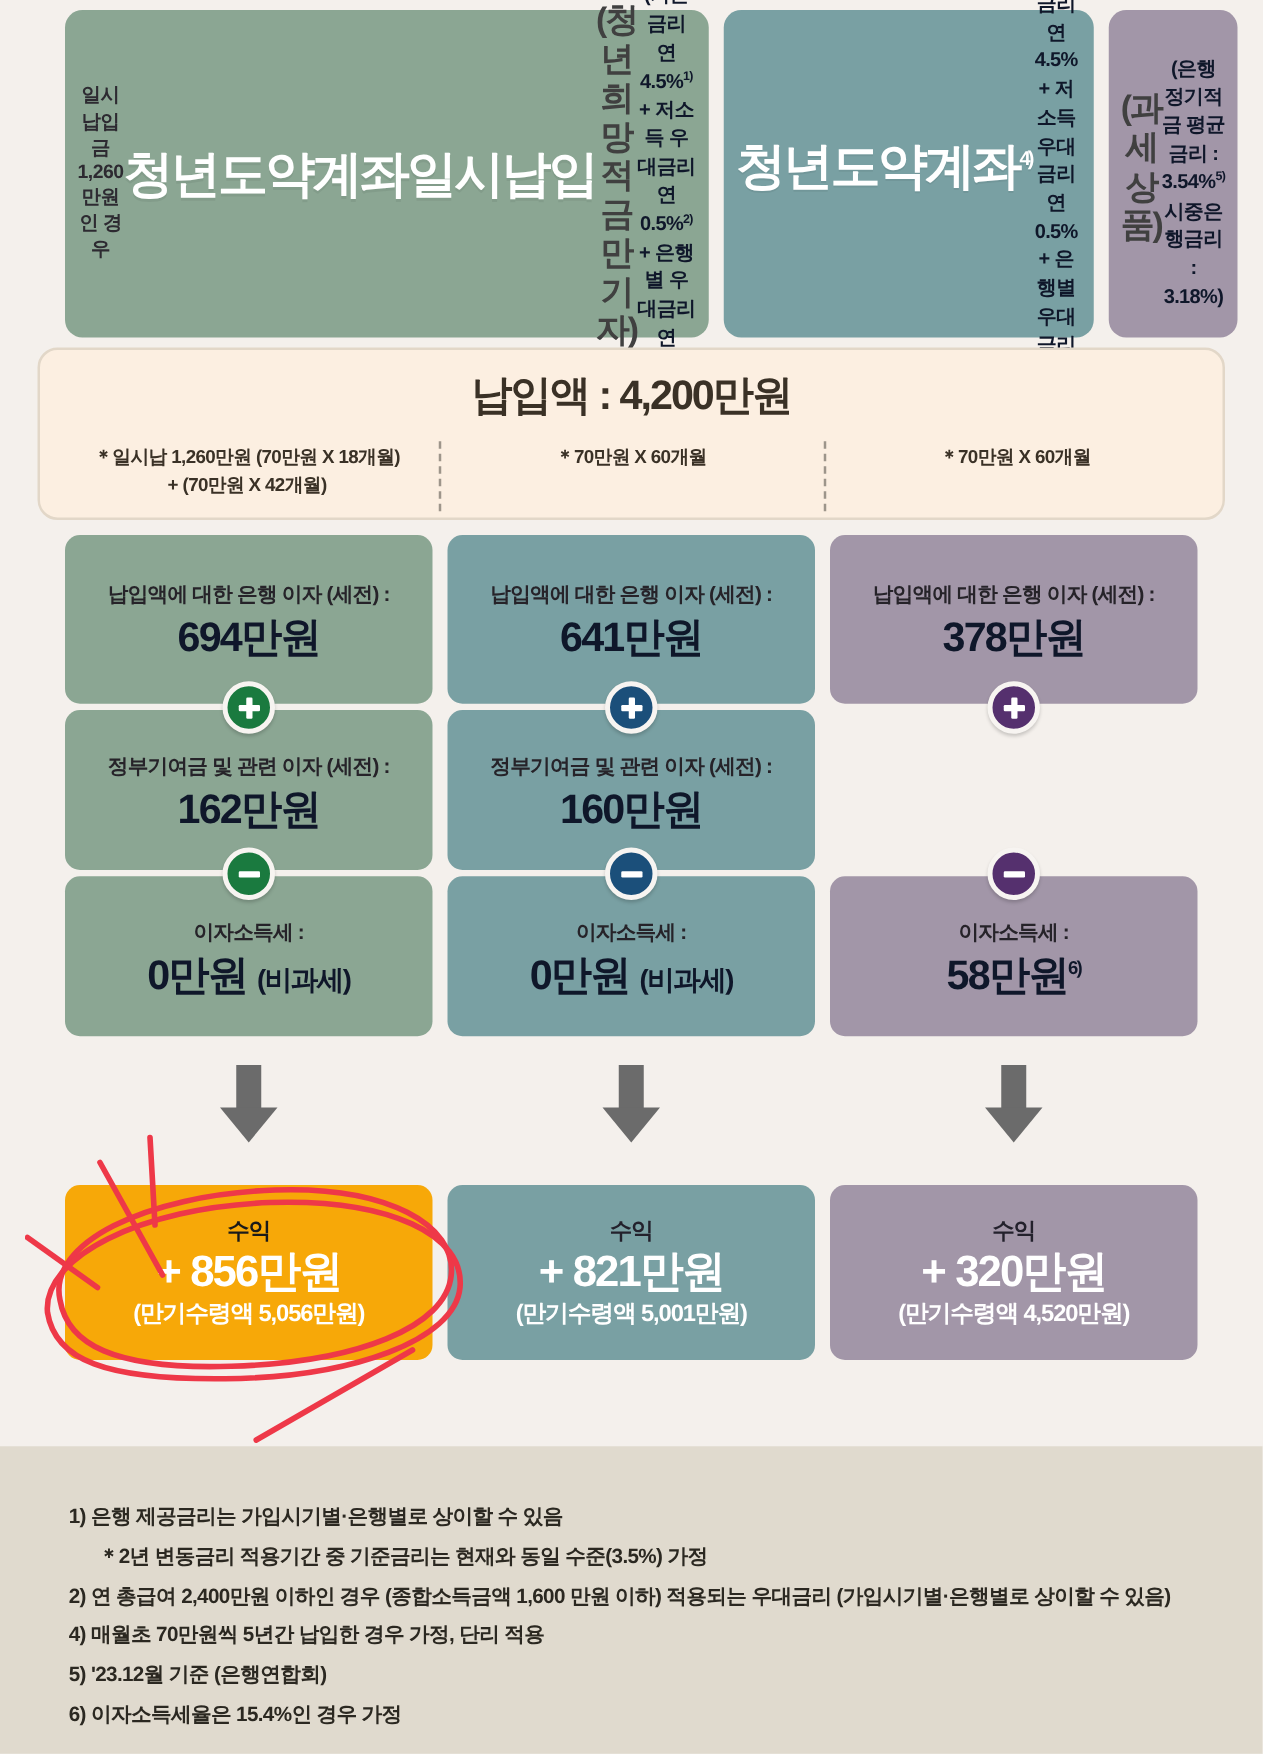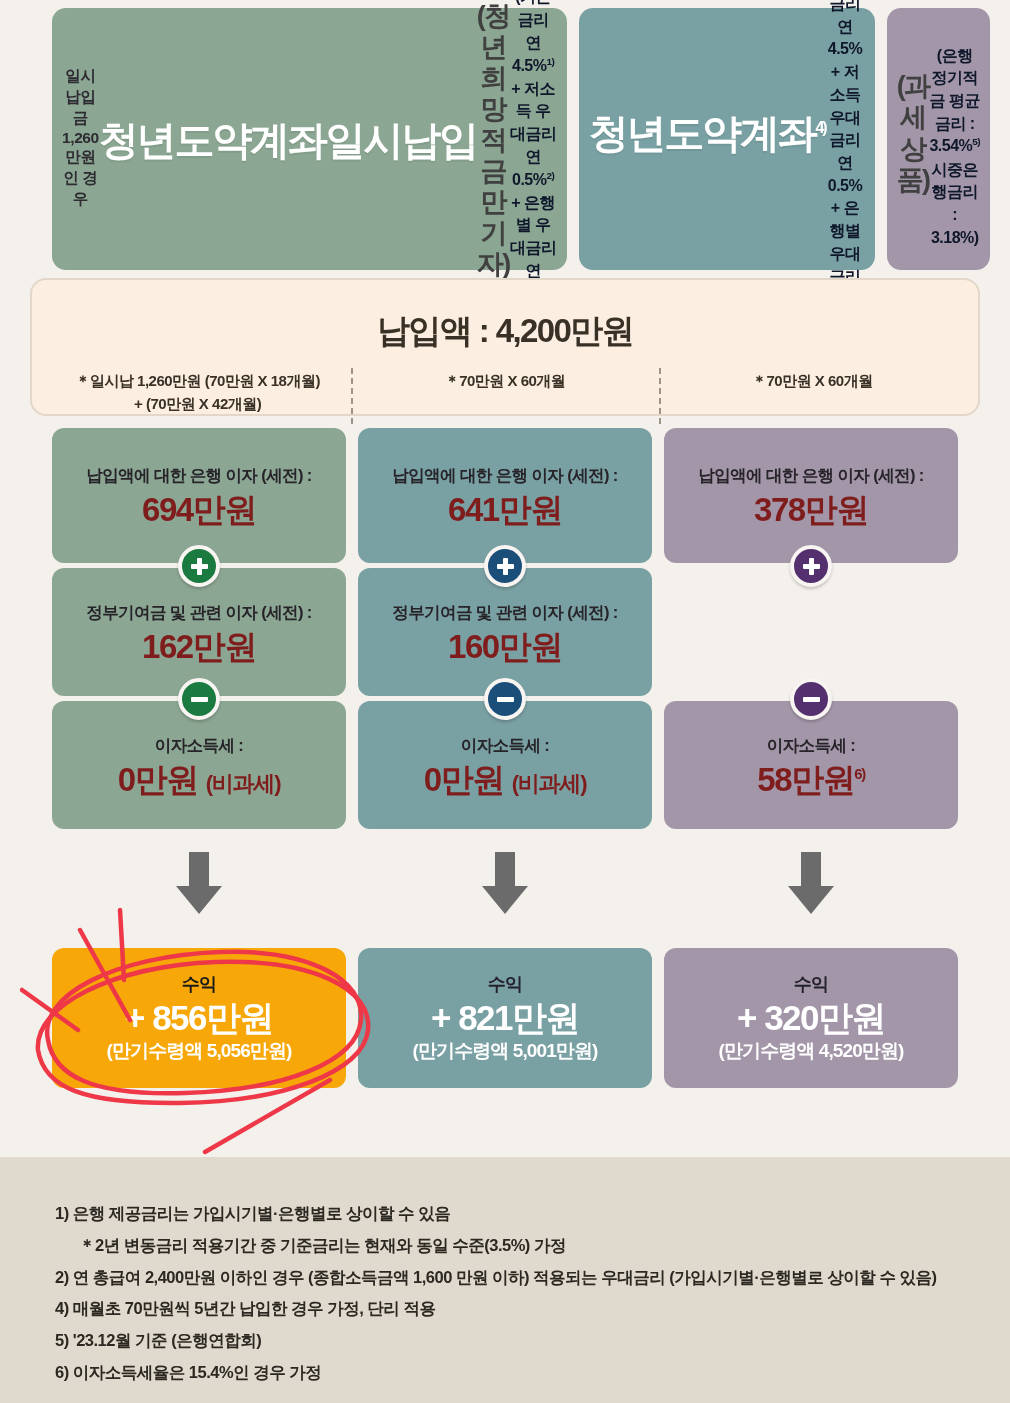--- a/index.html
+++ b/index.html
@@ -48,21 +48,21 @@
   .hcard.c2 .rates{margin-top:38px;}
   .hcard.c3 .rates{margin-top:28px;}
 
   
   .banner{
     position:absolute;left:30px;top:278px;width:950px;height:138px;
     background:#fcefe1;border:2px solid #e2d7c8;border-radius:16px;box-sizing:border-box;
   }
   .banner .title{
     text-align:center;font-size:33px;font-weight:800;color:#3a3126;
-    letter-spacing:-1.6px;padding-top:29px;
+    letter-spacing:-1.6px;padding-top:14px;
   }
   .banner .cols{
     display:flex;margin-top:16px;padding:0 12px;box-sizing:border-box;
   }
   .banner .col{
     flex:1;text-align:center;font-size:15px;font-weight:600;color:#3a3126;
     line-height:1.5;letter-spacing:-0.5px;position:relative;
   }
   .banner .col.divider::before{
     content:"";position:absolute;left:0;top:-2px;height:56px;width:0;
@@ -80,21 +80,21 @@
     align-items:center;justify-content:center;text-align:center;
     box-sizing:border-box;position:absolute;left:0;width:100%;
   }
   .cell.green{background:#8ba693;}
   .cell.teal{background:#79a0a3;}
   .cell.purple{background:#a296a8;}
   .cell .lbl{
     font-size:16.5px;font-weight:700;color:#262329;letter-spacing:-0.6px;margin-bottom:6px;
   }
   .cell .val{
-    font-size:33px;font-weight:800;color:#7f1d1d;letter-spacing:-1.4px;line-height:1;
+    font-size:33px;font-weight:800;color:#0f172a;letter-spacing:-1.4px;line-height:1;
   }
   .cell .val .tax{font-size:22px;letter-spacing:-1.2px;}
   .cell .val sup{font-size:0.45em;}
   .c-a{top:0;height:135px;}
   .c-b{top:140px;height:128px;}
   .c-c{top:273px;height:128px;}
   .dashcut{
     position:absolute;left:4px;right:4px;height:0;border-top:2px dashed #f4f0ec;
   }
   .opbtn{

